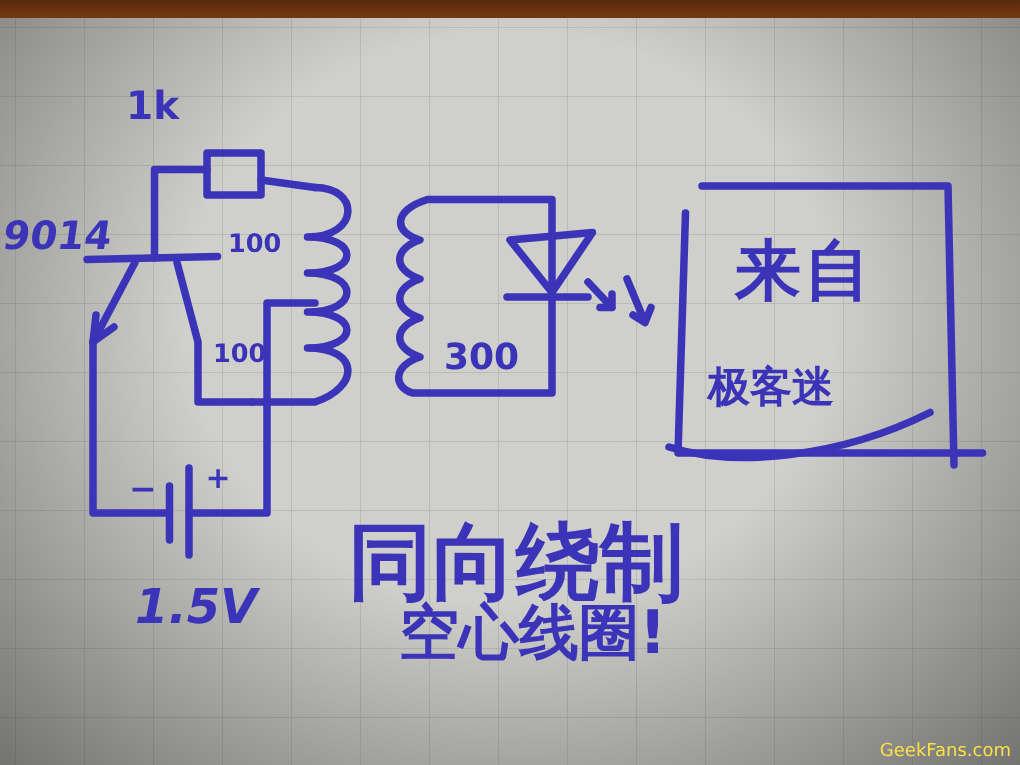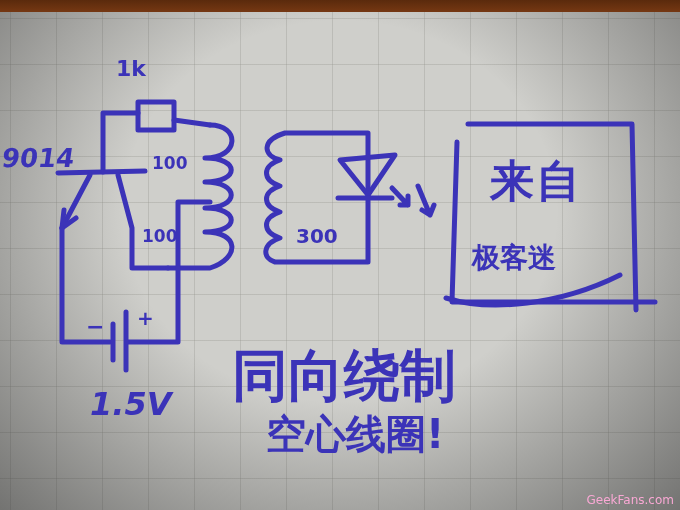--- a/index.html
+++ b/index.html
@@ -11,21 +11,21 @@
       background-image:
         radial-gradient(ellipse at 50% 40%, rgba(255,255,255,0) 45%, rgba(40,40,40,0.55) 100%),
         linear-gradient(rgba(150,150,145,0.35) 1px, transparent 1px),
         linear-gradient(90deg, rgba(150,150,145,0.35) 1px, transparent 1px);
       background-size: 100% 100%, 46px 46px, 46px 46px;
       background-position: 0 0, 0 6px, 10px 0;
     }
     svg.drawing { position: absolute; left: 0; top: 0; }
     .ink { fill: none; stroke: #3b33b8; stroke-width: 5; stroke-linecap: round; stroke-linejoin: round; }
     .label { position: absolute; color: #3b33b8; font-weight: bold; white-space: nowrap; line-height: 1; }
-    .watermark { position: absolute; right: 6px; bottom: 3px; color: #f9a8d4; font-size: 12px; font-family: "DejaVu Sans", sans-serif; }
+    .watermark { position: absolute; right: 6px; bottom: 3px; color: #fde047; font-size: 12px; font-family: "DejaVu Sans", sans-serif; }
   </style>
 </head>
 <body>
 
 <div class="desk"></div>
 <div class="paper"></div>
 
 <svg class="drawing" width="680" height="510" viewBox="0 0 680 510">
 
   <rect class="ink" x="138" y="102" width="36" height="28"></rect>
@@ -57,28 +57,28 @@
   <path class="ink" d="M340 160 L395 155 L368 195 Z"></path>
   <path class="ink" d="M338 198 L392 198"></path>
   <path class="ink" d="M392 188 L408 205 M408 205 L400 205 M408 205 L408 196"></path>
   <path class="ink" d="M418 186 L430 215 M430 215 L422 210 M430 215 L434 205"></path>
 
   <path class="ink" d="M468 124 L632 124 L636 310"></path>
   <path class="ink" d="M457 142 L452 302 L655 302"></path>
   <path class="ink" d="M446 298 C490 312 560 305 620 275"></path>
 </svg>
 
-<div class="label" style="left:116px;top:58px;font-size:22px;">1k</div>
+<div class="label" style="left:84px;top:58px;font-size:26px;">1k</div>
 <div class="label" style="left:2px;top:145px;font-size:26px;transform:skewX(-8deg);">9014</div>
 <div class="label" style="left:152px;top:155px;font-size:17px;">100</div>
 <div class="label" style="left:142px;top:228px;font-size:17px;">100</div>
-<div class="label" style="left:296px;top:226px;font-size:20px;">300</div>
+<div class="label" style="left:296px;top:226px;font-size:24px;">300</div>
 <div class="label" style="left:86px;top:316px;font-size:22px;">−</div>
 <div class="label" style="left:137px;top:308px;font-size:20px;">+</div>
 <div class="label" style="left:90px;top:388px;font-size:32px;font-style:italic;">1.5V</div>
 
 <div class="label" style="left:490px;top:162px;font-size:44px;letter-spacing:2px;font-family:Liberation Mono, monospace;">来自</div>
 <div class="label" style="left:472px;top:244px;font-size:28px;">极客迷</div>
 
 <div class="label" style="left:232px;top:348px;font-size:56px;">同向绕制</div>
-<div class="label" style="left:266px;top:414px;font-size:40px;">空心线圈!</div>
+<div class="label" style="left:266px;top:402px;font-size:40px;">空心线圈!</div>
 
 <div class="watermark">GeekFans.com</div>
 
 </body></html>

